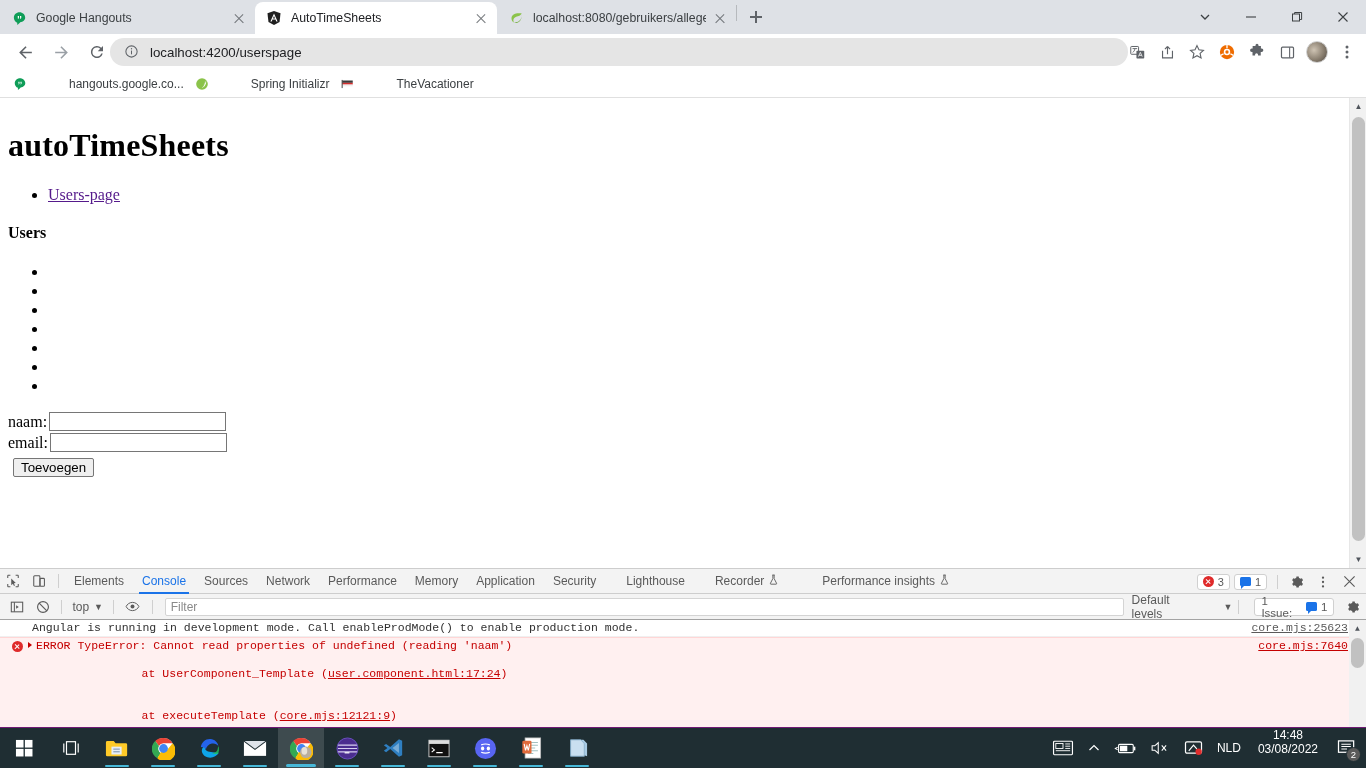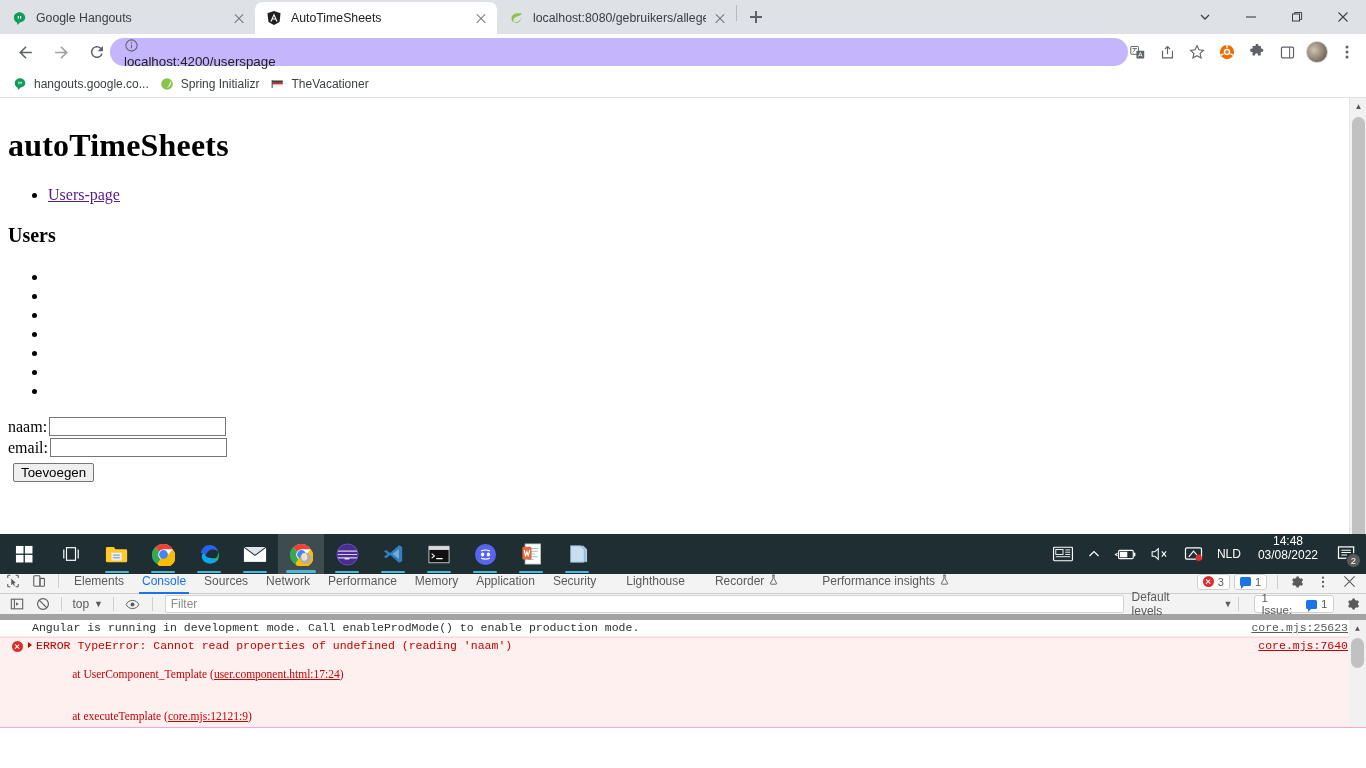--- a/index.html
+++ b/index.html
@@ -2,21 +2,21 @@
 <html><head>
 <meta charset="utf-8">
 <style>
   * { box-sizing: border-box; margin: 0; padding: 0; }
   html, body {
     width: 1366px; height: 768px;
     overflow: hidden;
     font-family: "Liberation Sans", sans-serif;
     background: #fff;
   }
-  #root { position: relative; width: 1366px; height: 574px; }
+  #root { position: relative; width: 1366px; height: 768px; }
 
   
   .tabstrip {
     position: absolute; left: 0; top: 0; width: 1366px; height: 34px;
     background: #dee1e6;
     display: flex; align-items: flex-end;
   }
   .tab {
     position: relative;
     height: 32px;
@@ -70,53 +70,53 @@
   
   .toolbar {
     position: absolute; left: 0; top: 34px; width: 1366px; height: 36px;
     background: #fff; display: flex; align-items: center;
   }
   .navbtn { width: 30px; height: 30px; margin-left: 6px; display:flex;
             align-items:center; justify-content:center; color:#5f6368; }
   .navbtn.first { margin-left: 10px; }
   .omnibox {
     position: absolute; left: 110px; top: 4px; width: 1018px; height: 28px;
-    background: #c4b5fd; border-radius: 14px;
-    display: flex; align-items: flex-start; padding: 0 14px; flex-direction: column;
+    background: #e5e5e5; border-radius: 14px;
+    display: flex; align-items: center; padding: 0 14px;
   }
   .omni-icon { width: 16px; height: 16px; margin-right: 10px; color:#5f6368; flex:0 0 16px;}
   .omni-text { font-size: 13.3px; color: #202124; }
   .tb-right { position: absolute; right: 4px; top: 3px; display: flex; align-items: center; }
   .tbi { width: 30px; height: 30px; display:flex; align-items:center; justify-content:center;
          color: #5f6368; }
   .avatar {
     width: 22px; height: 22px; border-radius: 50%;
     background: radial-gradient(circle at 35% 40%, #cfc4b4 0%, #8a7f70 55%, #4a443c 100%);
     border: 1px solid #cfcfcf;
   }
 
   
   .bookmarks {
     position: absolute; left: 0; top: 70px; width: 1366px; height: 28px;
     background: #fff; display: flex; align-items: center;
     border-bottom: 1px solid #e0e0e0;
   }
-  .bm { display:flex; align-items:center; margin-left: 10px; font-size: 12px; color: #3c4043; }
+  .bm { display:flex; align-items:center; margin-left: 10px; font-size: 12px; color: #3c4043; gap: 35px; }
   .bm:first-child { margin-left: 12px; }
   .bm-ico { width: 16px; height: 16px; margin-right: 6px; display:flex;
             align-items:center; justify-content:center; }
 
   
   .page {
     position: absolute; left: 0; top: 98px; width: 1366px; height: 470px;
     background: #fff; overflow: hidden;
   }
   .pagebody { padding: 8px; font-family: "Liberation Serif", serif; color: #000; }
   h1.pg { font-size: 32px; font-weight: bold; margin: 21px 0 21px 0; letter-spacing: .2px; }
-  h2.pg { font-size: 20px; font-weight: bold; margin: 20px 0 20px 0; }
+  h2.pg { font-size: 16px; font-weight: bold; margin: 20px 0 20px 0; }
   ul.pg { margin: 16px 0 16px 0; padding-left: 40px; }
   ul.pg li { list-style: disc; font-size: 16px; line-height: 19px; min-height: 19px; }
   a.pg { color: #551a8b; font-size: 16px; }
   .formline { font-size: 16px; line-height: 21px; margin: 0; display: flex; align-items: center; }
   .formline .lbl { margin-right: 2px; }
   input.pgin {
     font-family: "Liberation Serif", serif; font-size: 13.3px;
     border: 1px solid #767676; background: #fff; height: 19px;
     width: 177px; padding: 1px 2px;
   }
@@ -141,21 +141,21 @@
   }
   .psb-up { top: 0; } .psb-dn { bottom: 0; }
   .psb-thumb {
     position:absolute; left: 2px; top: 19px; width: 13px; height: 424px;
     background: #c1c1c1; border-radius: 7px;
   }
 
   
   .devtools {
     position: absolute; left: 0; top: 568px; width: 1366px; height: 160px;
-    background: #f9a8d4; border-top: 1px solid #cdcdcd;
+    background: #701a75; border-top: 1px solid #cdcdcd;
     font-family: "Liberation Sans", sans-serif;
   }
   .dt-tabbar {
     position: relative; height: 25px; width: 1366px;
     background: #f3f3f3; border-bottom: 1px solid #cdcdcd;
     display: flex; align-items: center;
   }
   .dt-icbtn { width: 26px; height: 25px; display:flex; align-items:center;
               justify-content:center; color:#5a5a5a; }
   .dt-vsep { width: 1px; height: 14px; background: #cfcfcf; margin: 0 6px; }
@@ -186,21 +186,21 @@
     width: 11px; height: 9px; background: #1a73e8; border-radius: 1.5px;
     margin-right: 4px; position: relative;
   }
   .msg-ico::after {
     content:""; position:absolute; left:1.5px; bottom:-3px; border-left:3px solid #1a73e8;
     border-bottom: 3px solid transparent; border-right: 3px solid transparent;
   }
 
   .dt-filterbar {
     position: relative; height: 26px; width: 1366px;
-    background: #f3f3f3; border-bottom: 6px solid #a3a3a3;
+    background: #f3f3f3; border-bottom: 1px solid #a3a3a3;
     display: flex; align-items: center;
   }
   .ctxsel { font-size: 12px; color: #5a5a5a; display:flex; align-items:center; padding: 0 4px;}
   .filterinput {
     margin-left: 6px; width: 970px; height: 18px; background: #fff;
     border: 1px solid #d4d4d4; border-radius: 2px;
     font-size: 12px; color: #8a8a8a; padding: 0 5px; display:flex; align-items:center;
   }
   .levels { margin-left: 8px; font-size: 12px; color:#5a5a5a; display:flex; align-items:center;gap:16px; }
   .issuebtn {
@@ -216,21 +216,21 @@
   .crow { position: relative; min-height: 14px; padding: 1px 0 1px 0; }
   .crow.info { border-bottom: 1px solid #f0f0f0; }
   .crow.err { background: #fff0f0; border-top: 1px solid #ffd6d6; border-bottom: 1px solid #ffd6d6; color:#c50000;}
   .cmsg { padding-left: 32px; color: #303030; line-height: 14px; }
   .crow.err .cmsg { color: #c50000; padding-left: 0; }
   .csrc {
     position: absolute; right: 18px; top: 1px; font-size: 11.5px;
     color: #5a5a5a; text-decoration: underline;
   }
   .crow.err .csrc { color: #c50000; }
-  .errline { padding-left: 32px; line-height: 14px; color:#c50000; white-space: pre; font-family: Liberation Serif, serif; }
+  .errline { padding-left: 45px; line-height: 14px; color:#c50000; white-space: pre; }
   .errline .ln { color: #c50000; text-decoration: underline; }
   .erricon {
     position: absolute; left: 12px; top: 3px; width: 11px; height: 11px;
     border-radius: 50%; background: #df2b2b;
   }
   .erricon::before, .erricon::after {
     content:""; position:absolute; left:2.3px; top:4.8px; width:6.4px; height:1.3px; background:#fff;
   }
   .erricon::before{transform:rotate(45deg);} .erricon::after{transform:rotate(-45deg);}
   .arrow-tri {

